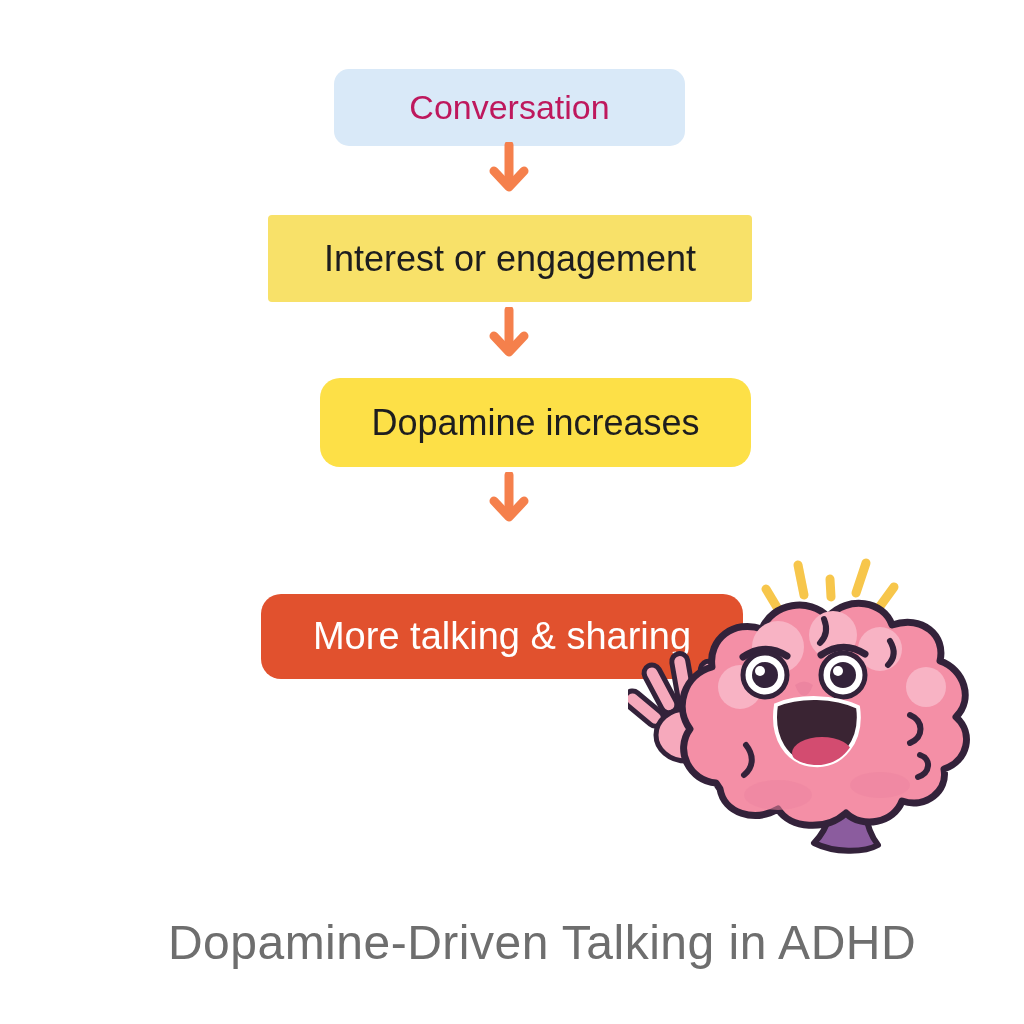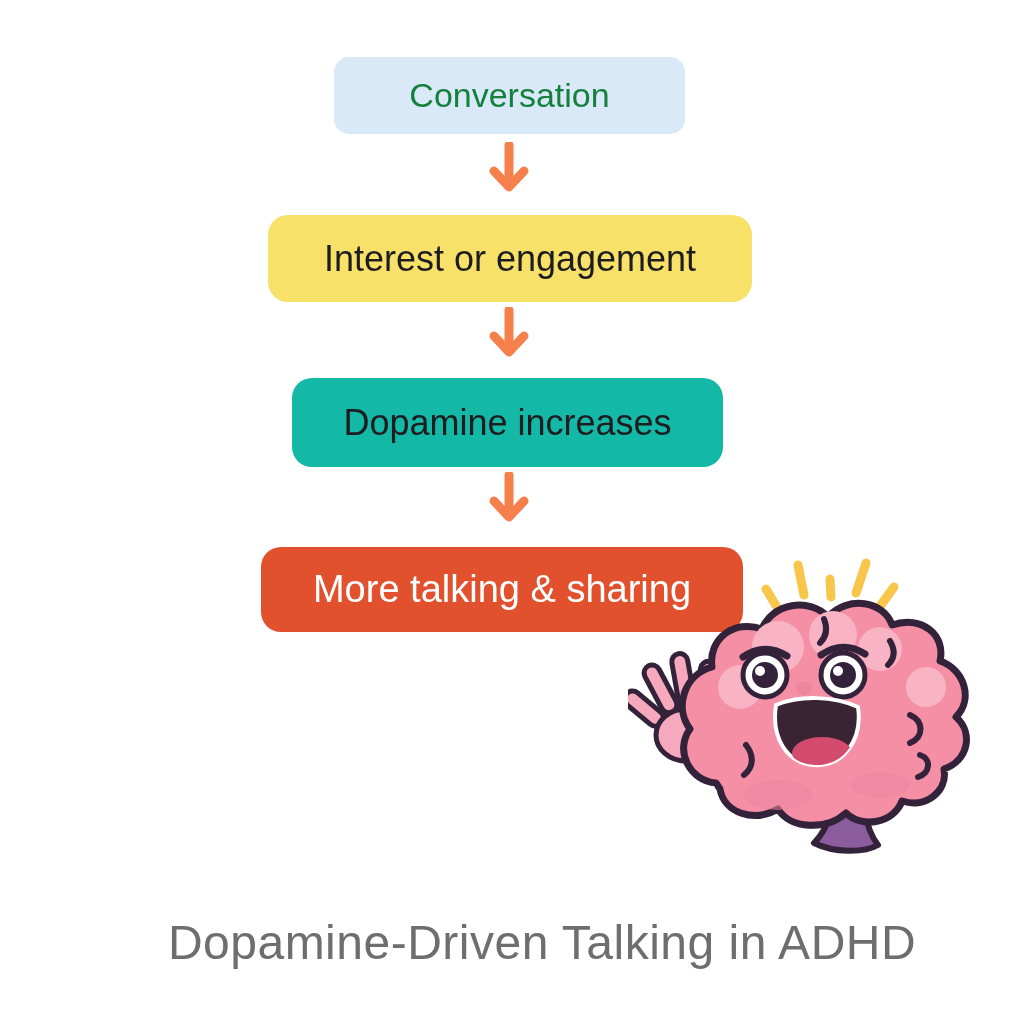--- a/index.html
+++ b/index.html
@@ -6,39 +6,39 @@
   body{
     width:1024px;height:1024px;background:#ffffff;overflow:hidden;
     font-family:"Liberation Sans", sans-serif;position:relative;
   }
   .stage{position:absolute;inset:0;width:1024px;height:1024px;}
   .flow-box{
     position:absolute;display:flex;align-items:center;justify-content:center;
     font-weight:500;white-space:nowrap;
   }
   .box-1{left:334px;top:57px;width:351px;height:77px;border-radius:15px;font-size:34px;}
-  .box-2{left:268px;top:215px;width:484px;height:87px;border-radius:20px;font-size:36px;}
+  .box-2{left:268px;top:215px;width:484px;height:87px;border-radius:4px;font-size:36px;}
   .box-3{left:292px;top:378px;width:431px;height:89px;border-radius:20px;font-size:36px;}
   .box-4{left:261px;top:547px;width:482px;height:85px;border-radius:20px;font-size:38px;}
   .flow-arrow{position:absolute;left:487px;width:44px;height:58px;}
   .arrow-1{top:142px;}
   .arrow-2{top:307px;}
   .arrow-3{top:472px;}
   .brain-wrap{position:absolute;left:628px;top:545px;width:356px;height:310px;}
   .caption{
     position:absolute;left:60px;top:915px;width:964px;text-align:center;
     font-size:48px;font-weight:500;letter-spacing:0.5px;white-space:nowrap;
   }
 </style>
 </head>
 <body>
 
 <div class="stage">
 
-  <div class="flow-box box-1" style="background: rgb(217, 233, 248); color: #15803d;">
+  <div class="flow-box box-1" style="background: rgb(217, 233, 248); color: #be185d; margin-top: 12px;">
     <span>Conversation</span>
   </div>
 
   <div class="flow-arrow arrow-1" style="color: rgb(245, 128, 76);">
     <svg width="44" height="58" viewBox="0 0 44 58" fill="none">
       <line x1="22" y1="3" x2="22" y2="40" stroke="currentColor" stroke-width="9" stroke-linecap="round"></line>
       <polyline points="7,29 22,45 37,29" stroke="currentColor" stroke-width="9" stroke-linecap="round" stroke-linejoin="round" fill="none"></polyline>
     </svg>
   </div>
 
@@ -46,32 +46,32 @@
     <span>Interest or engagement</span>
   </div>
 
   <div class="flow-arrow arrow-2" style="color: rgb(245, 128, 76);">
     <svg width="44" height="58" viewBox="0 0 44 58" fill="none">
       <line x1="22" y1="3" x2="22" y2="40" stroke="currentColor" stroke-width="9" stroke-linecap="round"></line>
       <polyline points="7,29 22,45 37,29" stroke="currentColor" stroke-width="9" stroke-linecap="round" stroke-linejoin="round" fill="none"></polyline>
     </svg>
   </div>
 
-  <div class="flow-box box-3" style="background: #14b8a6; color: rgb(29, 29, 31);">
+  <div class="flow-box box-3" style="background: #fde047; color: rgb(29, 29, 31); margin-left: 28px;">
     <span>Dopamine increases</span>
   </div>
 
   <div class="flow-arrow arrow-3" style="color: rgb(245, 128, 76);">
     <svg width="44" height="58" viewBox="0 0 44 58" fill="none">
       <line x1="22" y1="3" x2="22" y2="40" stroke="currentColor" stroke-width="9" stroke-linecap="round"></line>
       <polyline points="7,29 22,45 37,29" stroke="currentColor" stroke-width="9" stroke-linecap="round" stroke-linejoin="round" fill="none"></polyline>
     </svg>
   </div>
 
-  <div class="flow-box box-4" style="background: rgb(225, 81, 46); color: rgb(255, 255, 255);">
+  <div class="flow-box box-4" style="background: rgb(225, 81, 46); color: rgb(255, 255, 255); margin-top: 47px;">
     <span>More talking &amp; sharing</span>
   </div>
 
   <div class="brain-wrap" style="--pink: #F48FA6; --pink-light: #F8B3C4; --pink-shade: #EC85A0; --hand: #F6A9BC; --outline: #33223A; --stem: #8B5C9E; --sparkle: #F7C64B; --mouth: #3A2433; --tongue: #D34C70;">
     <svg width="356" height="310" viewBox="0 0 356 310">
       <defs>
         <clipPath id="mouthClip">
           <path d="M148 160 C172 150 206 151 230 162 C235 196 214 222 186 220 C158 218 143 192 148 160 Z"></path>
         </clipPath>
       </defs>

